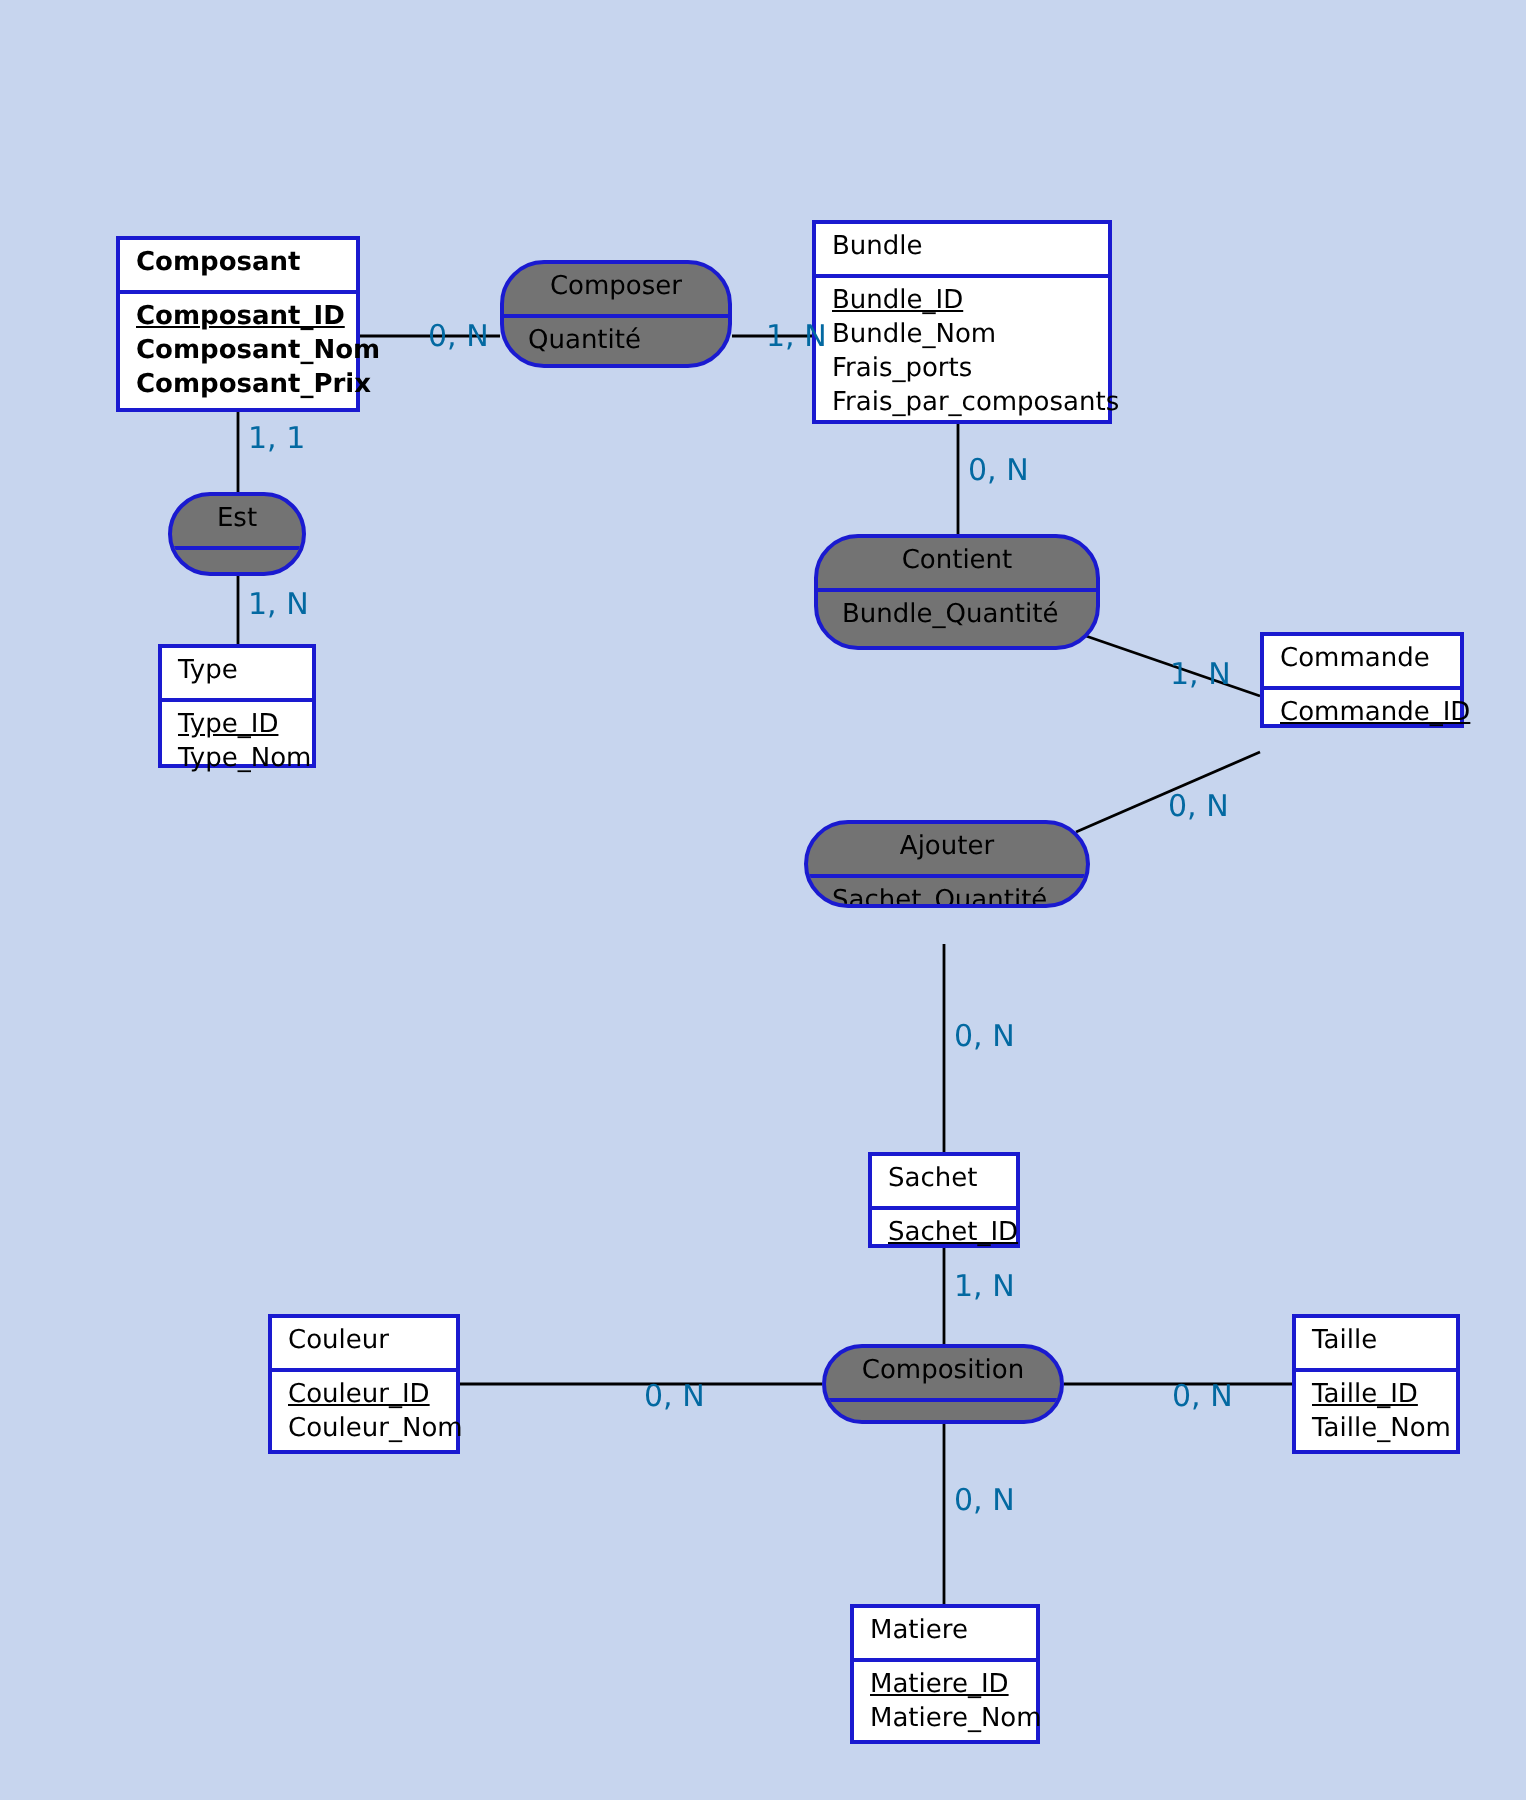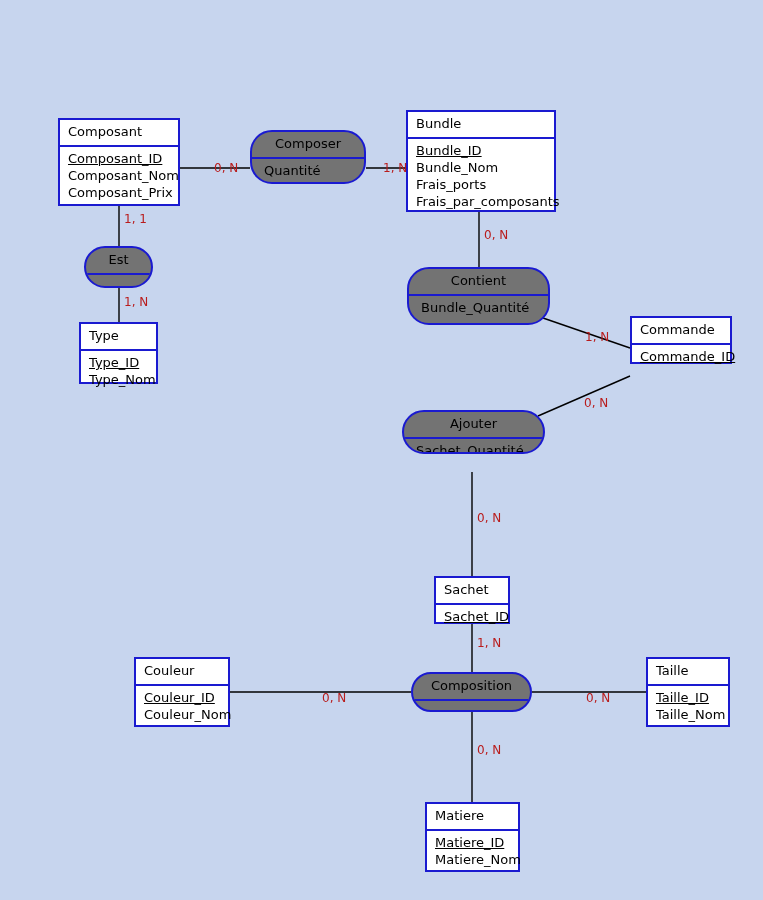--- a/index.html
+++ b/index.html
@@ -82,22 +82,22 @@
   .rel .rattr {
     font-size: 13px;
     line-height: 18px;
     color: #000;
     white-space: nowrap;
   }
 
   
   .card {
     position: absolute;
-    font-size: 12px;
-    color: #b91c1c;
+    font-size: 15px;
+    color: #0369a1;
     white-space: nowrap;
     z-index: 4;
     line-height: 13px;
   }
 </style>
 </head>
 <body>
 
 <div id="canvas">
   <svg id="edges" viewBox="0 0 763 900" width="763" height="900">
@@ -107,21 +107,21 @@
       <line x1="119" y1="288" x2="119" y2="333" stroke="#000000" stroke-width="1.4"></line>
       <line x1="479" y1="212" x2="479" y2="267" stroke="#000000" stroke-width="1.4"></line>
       <line x1="543" y1="318" x2="630" y2="348" stroke="#000000" stroke-width="1.4"></line>
       <line x1="630" y1="376" x2="538" y2="416" stroke="#000000" stroke-width="1.4"></line>
       <line x1="472" y1="472" x2="472" y2="576" stroke="#000000" stroke-width="1.4"></line>
       <line x1="472" y1="624" x2="472" y2="672" stroke="#000000" stroke-width="1.4"></line>
       <line x1="230" y1="692" x2="411" y2="692" stroke="#000000" stroke-width="1.4"></line>
       <line x1="532" y1="692" x2="646" y2="692" stroke="#000000" stroke-width="1.4"></line>
       <line x1="472" y1="712" x2="472" y2="802" stroke="#000000" stroke-width="1.4"></line>
     </svg>
-<div class="entity" style="left: 58px; top: 118px; width: 122px; height: 88px;">
+<div class="entity" style="left: 58px; top: 118px; width: 122px; height: 88px; font-weight: bold;">
       <div class="ename">Composant</div>
       <div class="attrs">
         <div class="attr key">Composant_ID</div>
         <div class="attr">Composant_Nom</div>
         <div class="attr">Composant_Prix</div>
       </div>
     </div>
     <div class="entity" style="left: 406px; top: 110px; width: 150px; height: 102px;">
       <div class="ename">Bundle</div>
       <div class="attrs">

